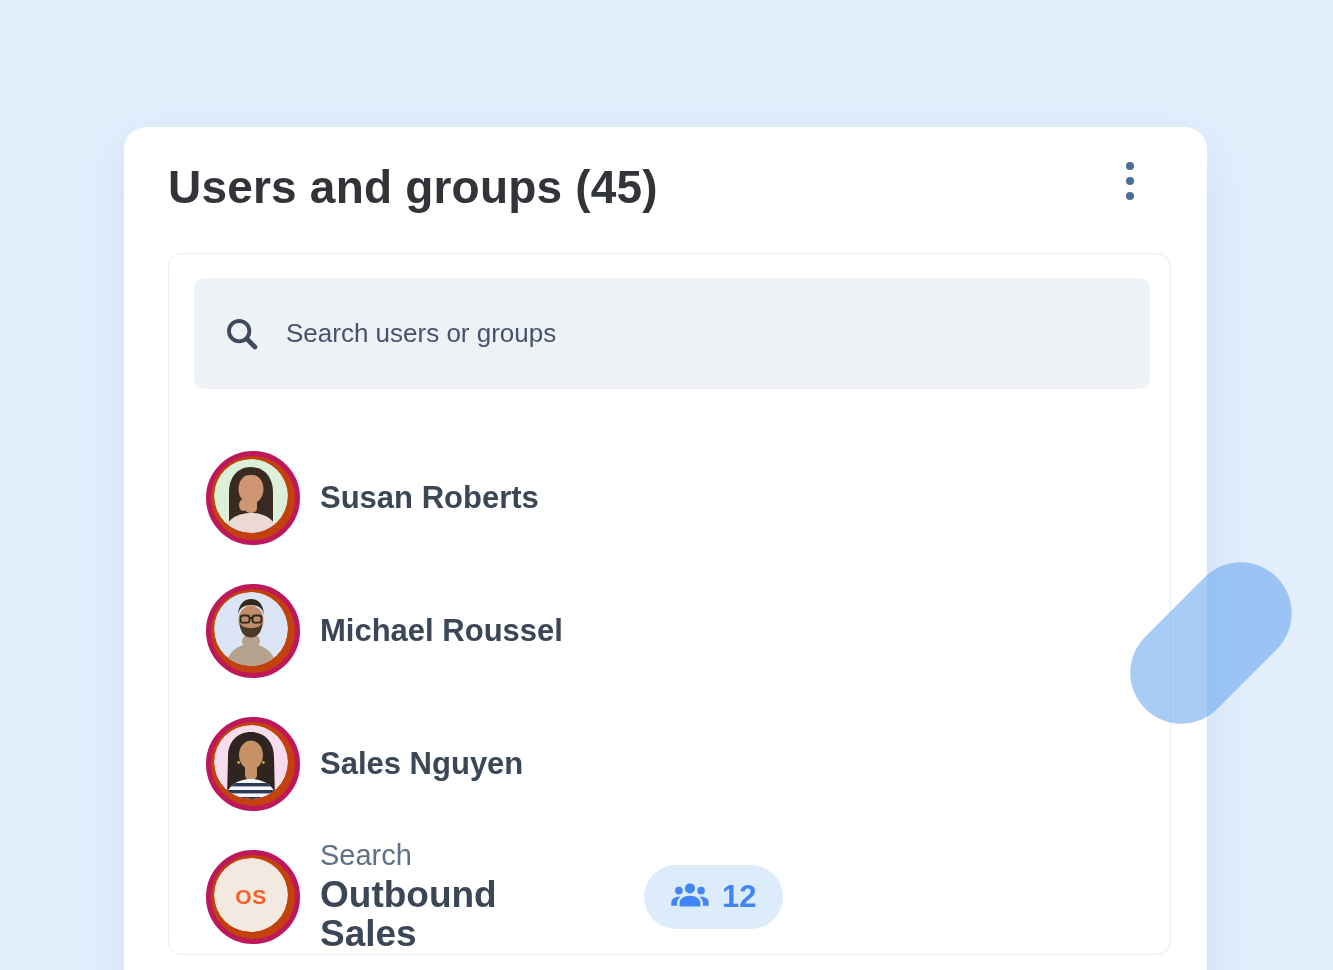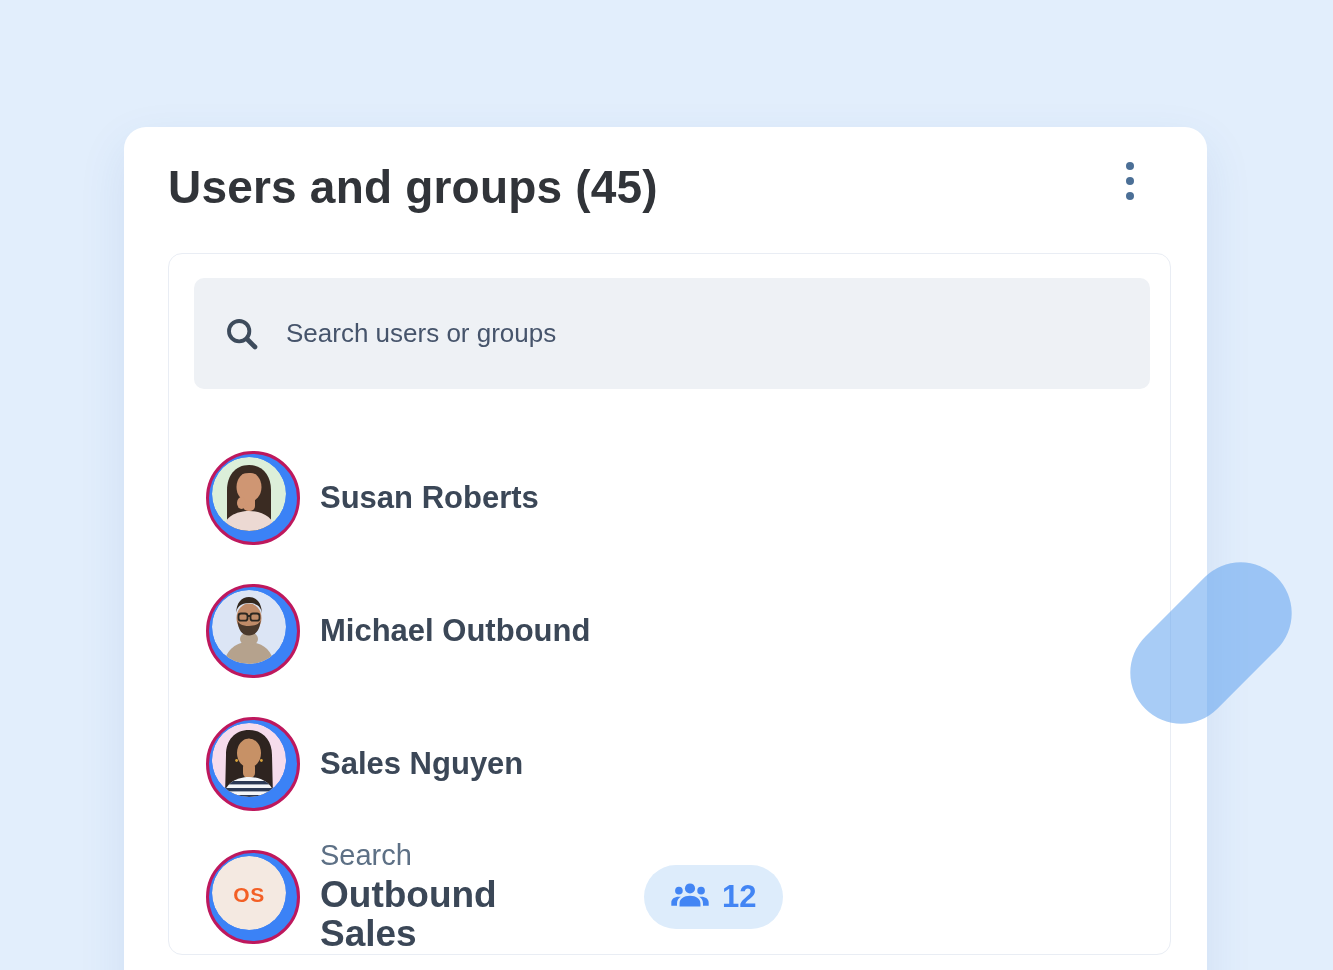--- a/index.html
+++ b/index.html
@@ -28,21 +28,21 @@
   .search-box svg { flex:0 0 auto; display:block; }
   .search-input { flex:1; height:100%; background:transparent; border:none; outline:none;
                   font-family:inherit; font-size:26px; color:#3c4a5c; }
   .search-input::placeholder { color:#46546b; opacity:1; }
 
   .rows { position:absolute; left:37px; top:197px; right:25px;
           display:flex; flex-direction:column; gap:39px; }
   .row { display:flex; align-items:center; gap:20px; height:94px; cursor:pointer; }
 
   .avatar { flex:0 0 auto; width:94px; height:94px; border-radius:50%;
-            border:3px solid #be185d; background:#3b82f6; padding:3px; }
+            border:5px solid #be185d; background:#c2410c; padding:3px; }
   .avatar svg { display:block; width:74px; height:74px; border-radius:50%; }
 
   .user-name { font-size:31px; font-weight:700; color:#3b4757; }
 
   .group-text { display:flex; flex-direction:column; gap:5px; width:266px; }
   .group-kind { font-size:29px; font-weight:400; color:#5d7085; line-height:1.05; }
   .group-name { font-size:37px; font-weight:700; color:#3b4757; line-height:1.05; }
 
   .member-badge { height:64px; border-radius:32px; background:#ddecfb; color:#4285f4;
                   display:flex; align-items:center; gap:13px; padding:0 27px; margin-left:38px; }
@@ -113,21 +113,21 @@
                 <rect x="28" y="43" width="18" height="12" rx="6" fill="#b5a28d"></rect>
                 <ellipse cx="37" cy="28" rx="12.5" ry="14.5" fill="#c08b68"></ellipse>
                 <path d="M24 25C24 12 30 7 37 7C44 7 50 12 50 25C50 17 45 13 37 13C29 13 24 17 24 25Z" fill="#33281e"></path>
                 <path d="M25.5 29C25.5 40 30.5 45.5 37 45.5C43.5 45.5 48.5 40 48.5 29C48.5 33.5 44 36 37 36C30 36 25.5 33.5 25.5 29Z" fill="#4a382b"></path>
                 <rect x="26.5" y="23.5" width="9" height="7.2" rx="2.5" fill="none" stroke-width="1.8" stroke="#2c2721"></rect>
                 <rect x="38.5" y="23.5" width="9" height="7.2" rx="2.5" fill="none" stroke-width="1.8" stroke="#2c2721"></rect>
                 <line x1="35.5" y1="26" x2="38.5" y2="26" stroke-width="1.8" stroke="#2c2721"></line>
               </g>
             </svg>
           </div>
-          <div class="user-name">Michael Outbound</div>
+          <div class="user-name">Michael Roussel</div>
         </div>
 
         <div class="row">
           <div class="avatar">
             <svg viewBox="0 0 74 74">
               <clipPath id="cp2">
                   <circle cx="37" cy="37" r="37"></circle>
                 </clipPath>
               <clipPath id="cp2t">
                   <path d="M11 74C13 60 25 54 37 54C49 54 61 60 63 74Z"></path>

